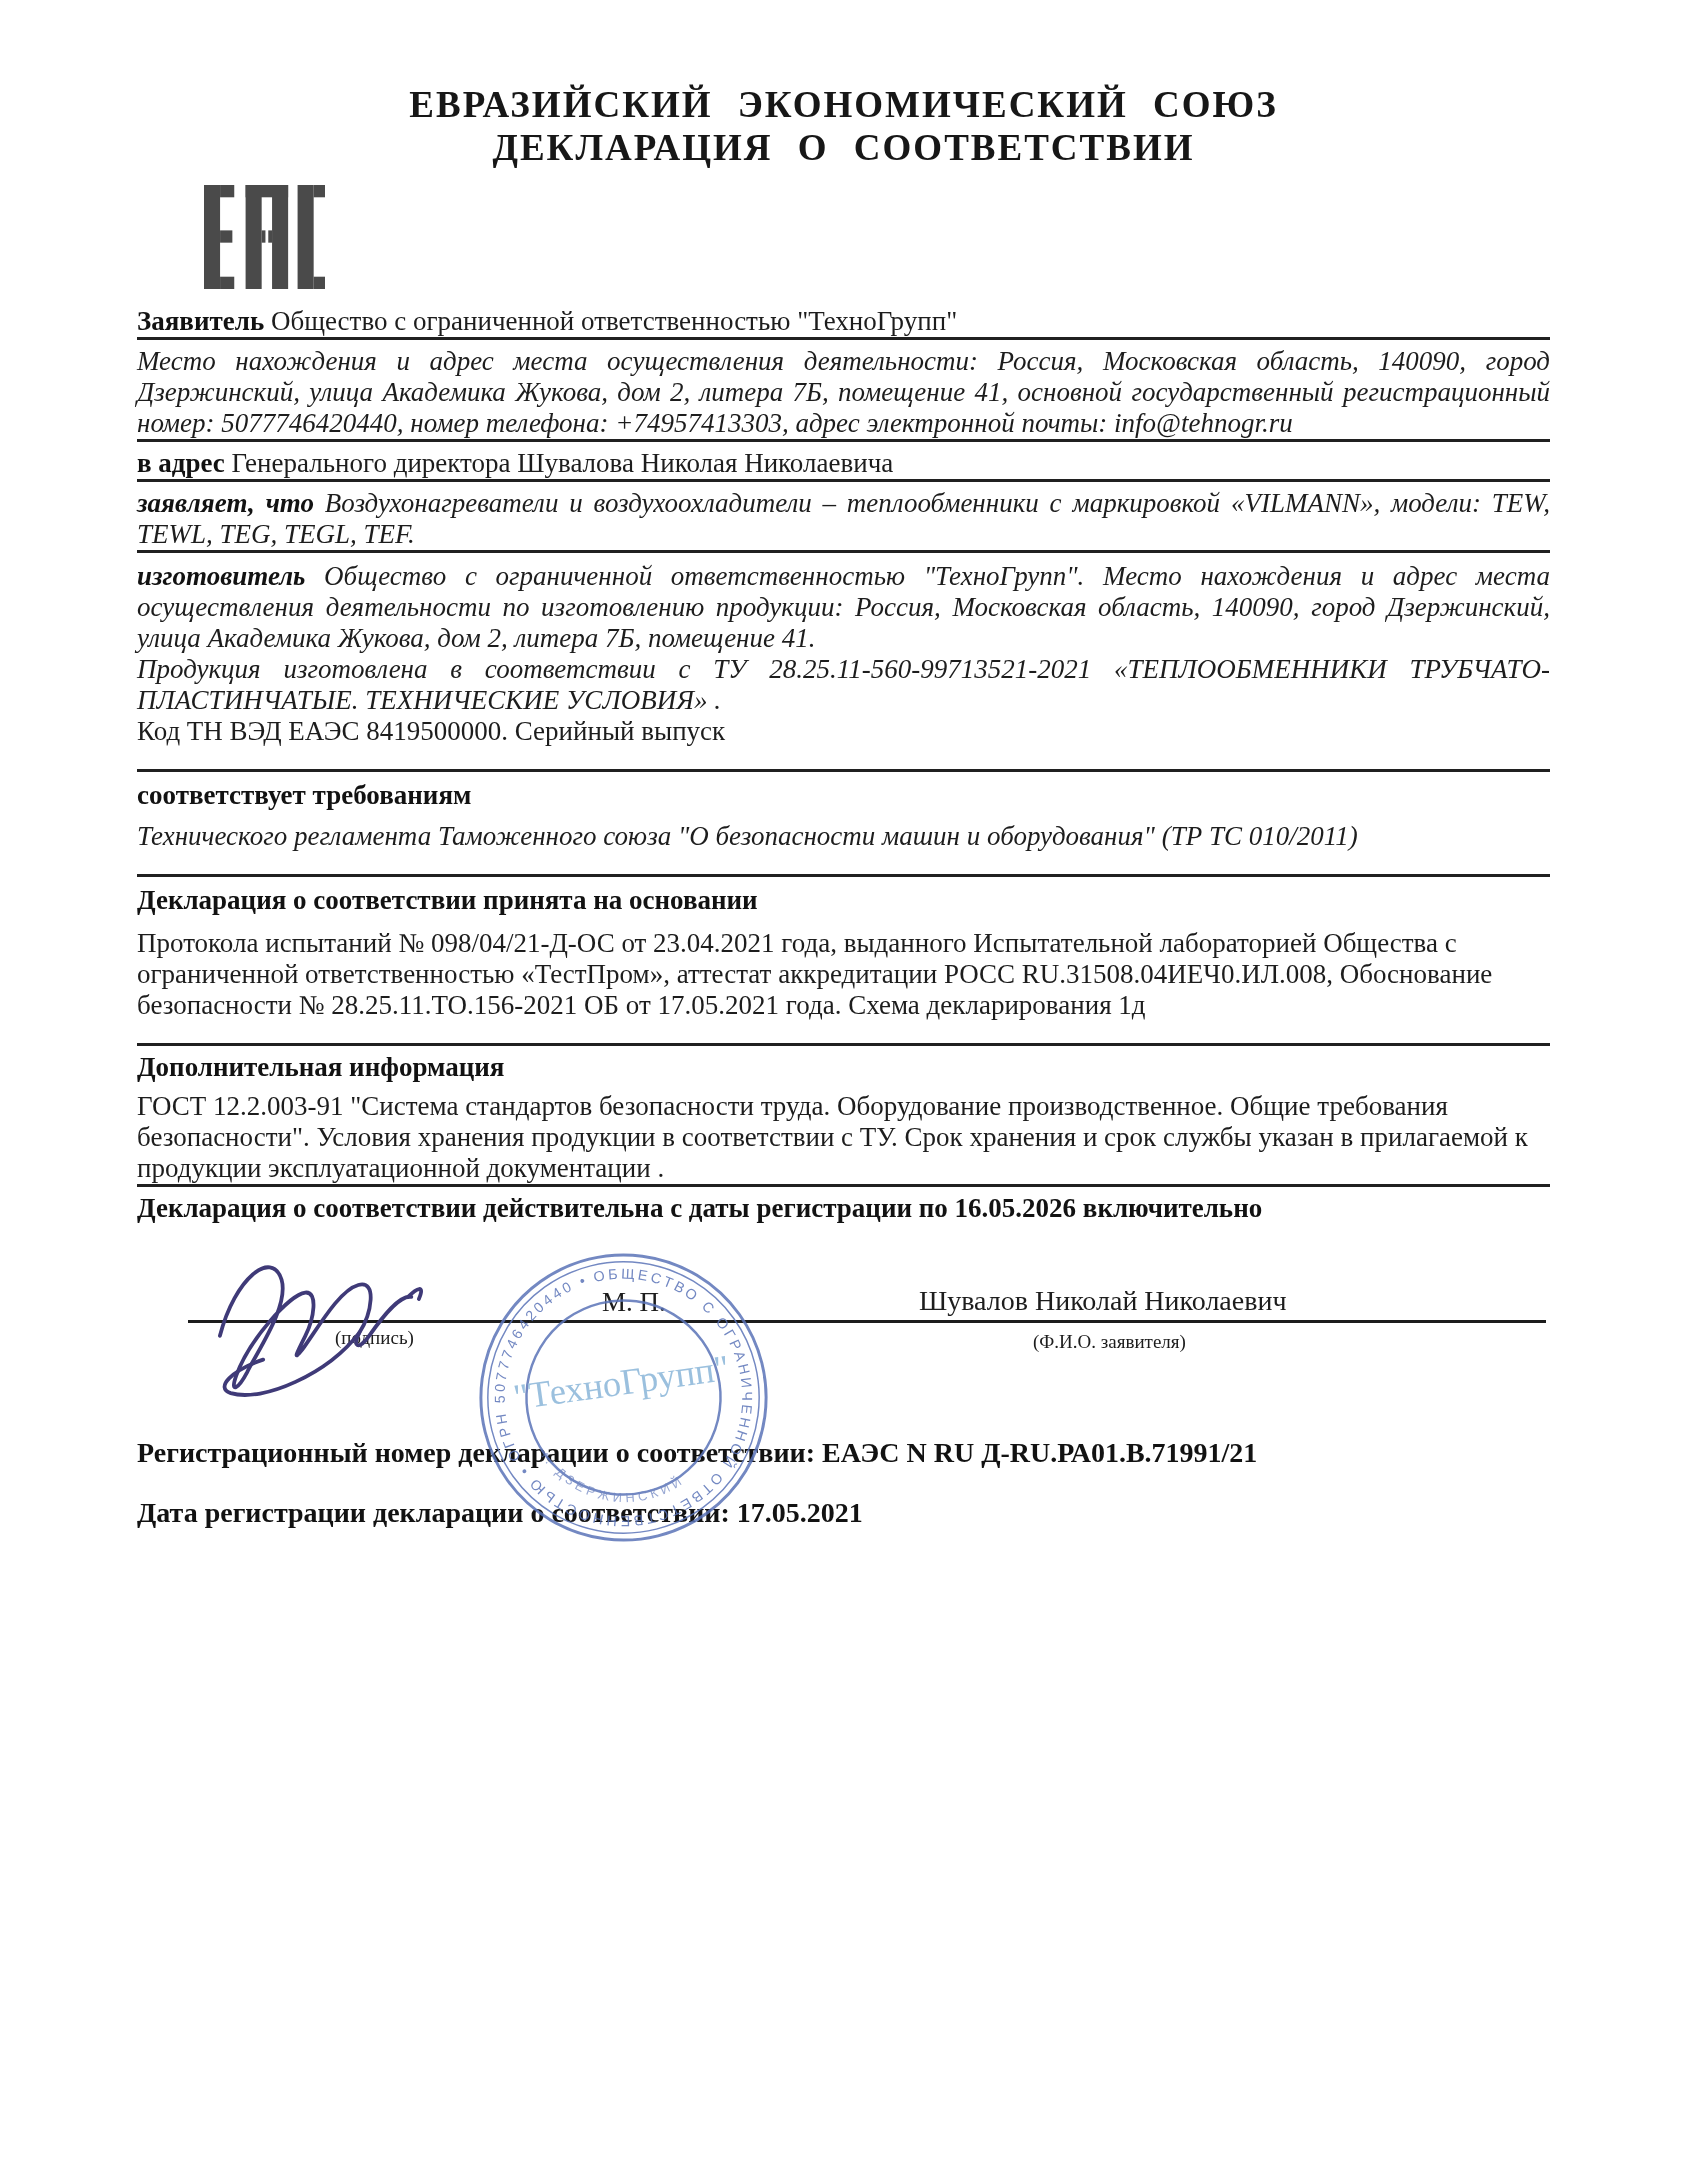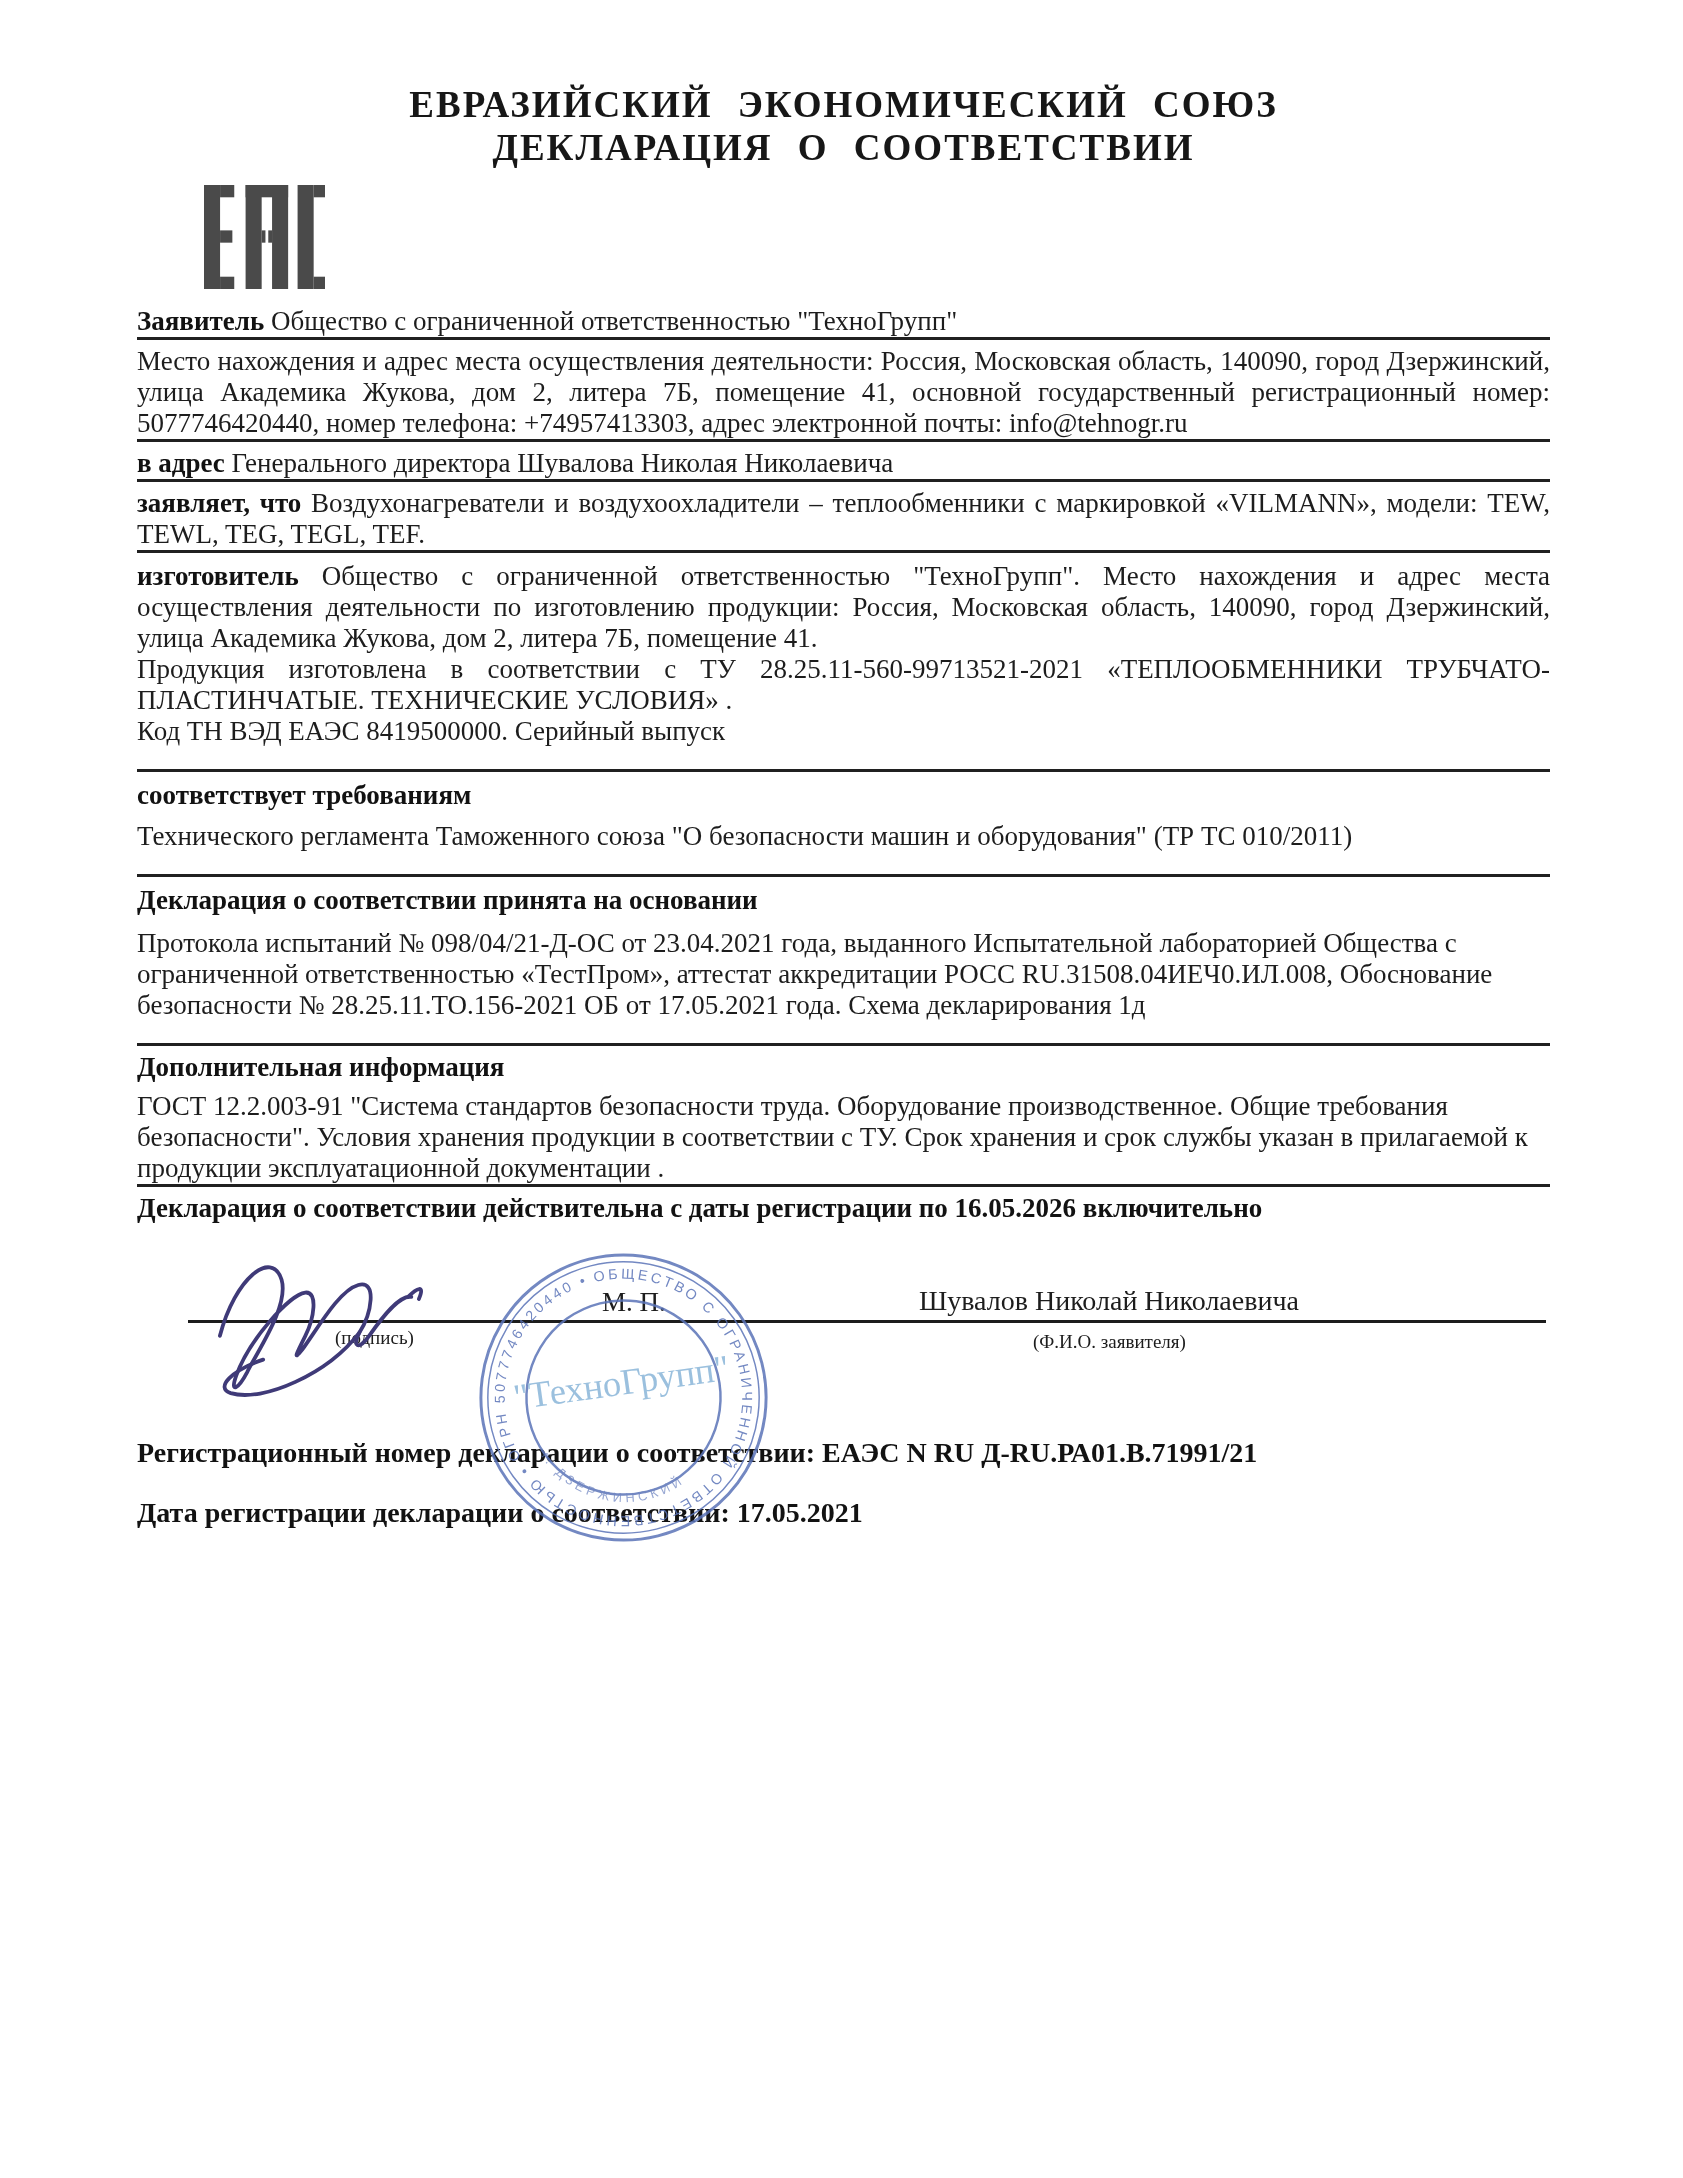--- a/index.html
+++ b/index.html
@@ -4,21 +4,21 @@
 <style>
   html,body{margin:0;padding:0;background:#ffffff;}
   .page{position:relative;width:1683px;height:2178px;background:#ffffff;overflow:hidden;
         font-family:"Liberation Serif","DejaVu Serif",serif;color:#1d1d1d;}
   .content{position:absolute;left:137px;top:0;width:1413px;}
   .titleblock{margin-top:83px;text-align:center;}
   .title-line{font-size:37px;font-weight:bold;letter-spacing:2px;word-spacing:14px;
               line-height:43px;color:#171717;}
   .eac-wrap{margin-top:16px;margin-left:67px;width:121px;height:109px;}
   .row{font-size:27px;line-height:31px;}
-  .just{text-align:justify;}
+  .just{text-align:justify;font-style:italic;}
   .lead{font-weight:bold;color:#121212;}
   .bold{font-weight:bold;color:#121212;}
   .rule{border-top:3px solid #202020;height:0;}.mt6{margin-top:6px;}.mt8{margin-top:8px;}
   .mt10{margin-top:10px;}.mt12{margin-top:12px;}
   .pb8{padding-bottom:0;}.pb10{padding-bottom:22px;}
   .sig-area{position:relative;height:213px;}
   .sig-line{position:absolute;left:51px;top:96px;width:1358px;border-top:3px solid #1c1c1c;}
   .sig-svg{position:absolute;left:57px;top:8px;width:307px;height:173px;z-index:2;}
   .mp-label{position:absolute;left:465px;top:63px;font-size:27px;z-index:2;}
   .sig-caption{position:absolute;left:198px;top:103px;font-size:19px;}
@@ -99,21 +99,21 @@
       <svg class="sig-svg" viewBox="0 0 280 160" xmlns="http://www.w3.org/2000/svg">
         <g fill="none" stroke="#3f3a78" stroke-width="3.5" stroke-linecap="round">
           <path d="M 22,96 C 36,42 70,16 79,44 C 86,68 58,108 47,130 C 39,145 31,150 37,133 C 49,100 86,58 101,56 C 113,55 109,80 101,96 C 93,112 89,120 98,109 C 112,90 132,54 150,49 C 168,44 162,76 151,93 C 144,106 150,110 160,96 C 172,79 188,58 199,60"></path>
           <path d="M 151,93 C 122,131 62,158 32,149 C 17,144 33,128 62,118"></path>
           <path d="M 196,60 C 204,52 212,48 206,62"></path>
         </g>
       </svg>
 
       <div class="mp-label">М. П.</div>
       <div class="sig-caption">(подпись)</div>
-      <div class="fio-name">Шувалов Николай Николаевича</div>
+      <div class="fio-name">Шувалов Николай Николаевич</div>
       <div class="fio-caption">(Ф.И.О. заявителя)</div>
 
       <svg class="stamp" viewBox="0 0 306 306" xmlns="http://www.w3.org/2000/svg">
         <defs>
           <path id="ringPath" d="M 153,33 A 120,120 0 1 1 152.9,33"></path>
           <path id="innerPath" d="M 58,190 A 100,100 0 0 0 248,190"></path>
         </defs>
         <circle cx="153" cy="153" r="144" fill="none" stroke="#5b74b8" stroke-width="3"></circle>
         <circle cx="153" cy="153" r="137" fill="none" stroke="#5b74b8" stroke-width="1.5"></circle>
         <circle cx="153" cy="153" r="98" fill="none" stroke="#5b74b8" stroke-width="2.5"></circle>

